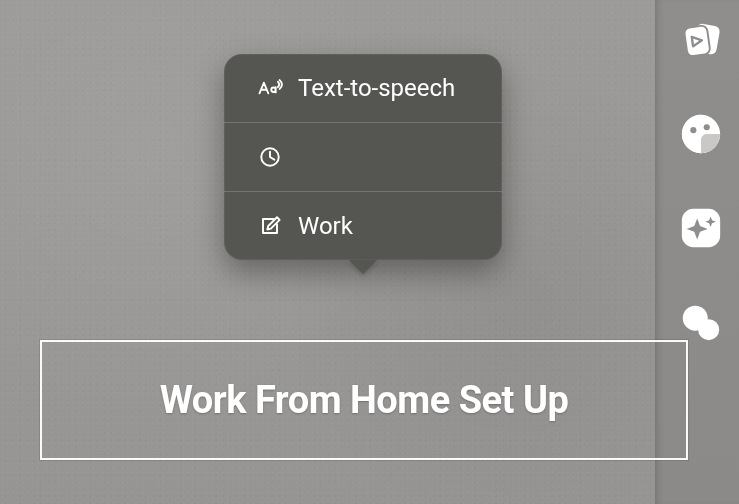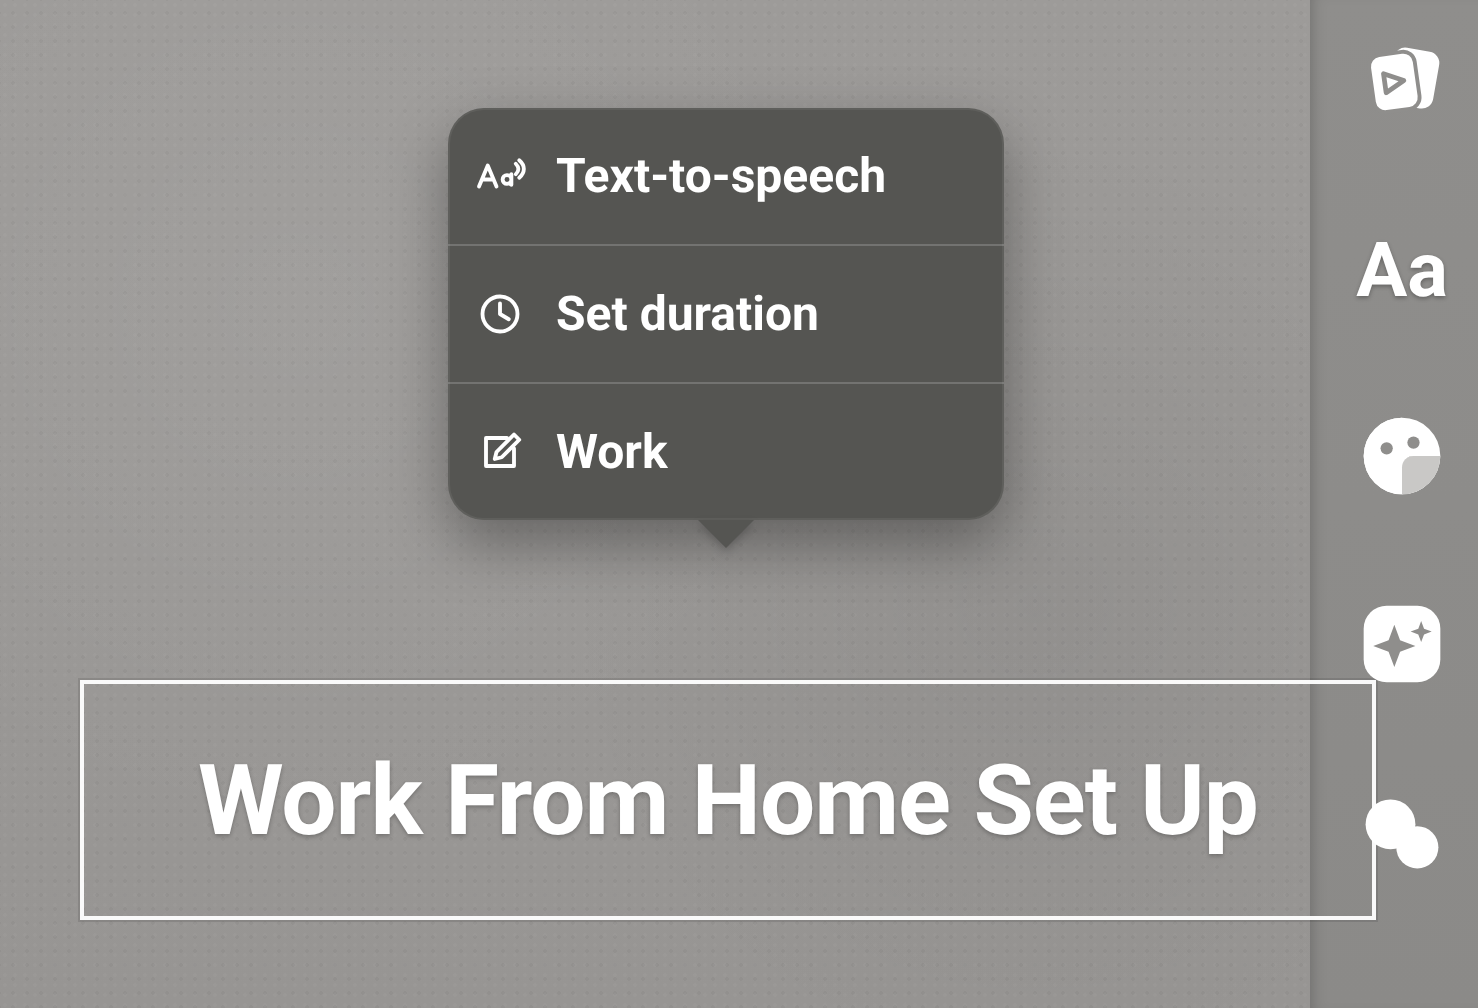--- a/index.html
+++ b/index.html
@@ -39,21 +39,21 @@
     top: 340px;
     width: 648px;
     height: 120px;
     border: 2px solid rgba(255,255,255,0.95);
     box-shadow: 0 0 0 1px rgba(0,0,0,0.1);
     display: flex;
     align-items: center;
     justify-content: center;
     color: #fff;
     font-weight: 700;
-    font-size: 49px;
+    font-size: 38px;
     letter-spacing: -0.5px;
     text-shadow: 0 1px 2px rgba(0,0,0,0.25);
     padding: 0 8px;
     white-space: nowrap;
   }
 
   
   .popover {
     position: absolute;
     left: 224px;
@@ -73,23 +73,23 @@
     width: 0; height: 0;
     border-left: 14px solid transparent;
     border-right: 14px solid transparent;
     border-top: 14px solid #555552;
     filter: drop-shadow(0 2px 2px rgba(0,0,0,0.2));
   }
   .menu-item {
     display: flex;
     align-items: flex-end;
     gap: 14px;
-    padding: 20px 12px;
+    padding: 20px 32px;
     font-size: 24px;
-    font-weight: 700;
+    font-weight: 400;
     cursor: pointer;
     color: #fff;
   }
   .menu-item + .menu-item {
     border-top: 1px solid rgba(255,255,255,0.18);
   }
   .menu-icon {
     width: 28px; height: 28px;
     display: inline-flex; align-items: center; justify-content: center;
     flex-shrink: 0;
@@ -148,21 +148,20 @@
       <span>Text-to-speech</span>
     </div>
 
     <div class="menu-item">
       <span class="menu-icon">
         <svg viewBox="0 0 32 32">
           <circle cx="16" cy="16" r="10"></circle>
           <path d="M16 10 V16 L21 19"></path>
         </svg>
       </span>
-      <span>Set duration</span>
     </div>
 
     <div class="menu-item">
       <span class="menu-icon">
         <svg viewBox="0 0 32 32">
           <path d="M8 8 H20 M8 8 V24 H24 V14"></path>
           <path d="M24 6 L27 9 L17 19 L13 20 L14 16 Z"></path>
         </svg>
       </span>
       <span>Work</span>
@@ -181,23 +180,20 @@
           <g fill="#fff" stroke="#8f8e8c" stroke-width="2">
             <rect x="8" y="10" width="24" height="30" rx="6" transform="rotate(-8 20 25)"></rect>
           </g>
           <g stroke="#8f8e8c" stroke-width="2.5" fill="none" stroke-linecap="round" stroke-linejoin="round" transform="rotate(-8 20 25)">
             <polygon points="15,20 15,30 25,25"></polygon>
           </g>
         </svg>
       </span>
     </div>
 
-    <div class="tool-btn">
-      <span class="glyph">Aa</span>
-    </div>
 
     <div class="tool-btn">
       <span>
         <svg viewBox="0 0 48 48">
           <path fill="#fff" stroke="none" d="M24 4 a20 20 0 1 0 0 40 a20 20 0 0 0 14 -6 l0 -12 l-12 0 a20 20 0 0 0 -2 -22 z"></path>
           <path fill="#fff" stroke="none" d="M24 4 a20 20 0 0 1 20 20 l-14 0 a6 6 0 0 0 -6 6 l0 14 a20 20 0 0 1 0 -40z" opacity="0"></path>
           <path fill="#fff" d="M4 24 a20 20 0 0 1 40 0 L44 24 L30 24 a6 6 0 0 0 -6 6 L24 44 A20 20 0 0 1 4 24 Z"></path>
           <path fill="#fff" d="M44 24 a20 20 0 0 0 -20 -20" opacity="0"></path>
           <path fill="#fff" d="M24 4 A20 20 0 1 1 24 44 L24 30 A6 6 0 0 1 30 24 L44 24 A20 20 0 0 0 24 4 Z"></path>
           <path fill="#c9c8c6" d="M24 44 L24 30 A6 6 0 0 1 30 24 L44 24 A20 20 0 0 1 24 44 Z"></path>

